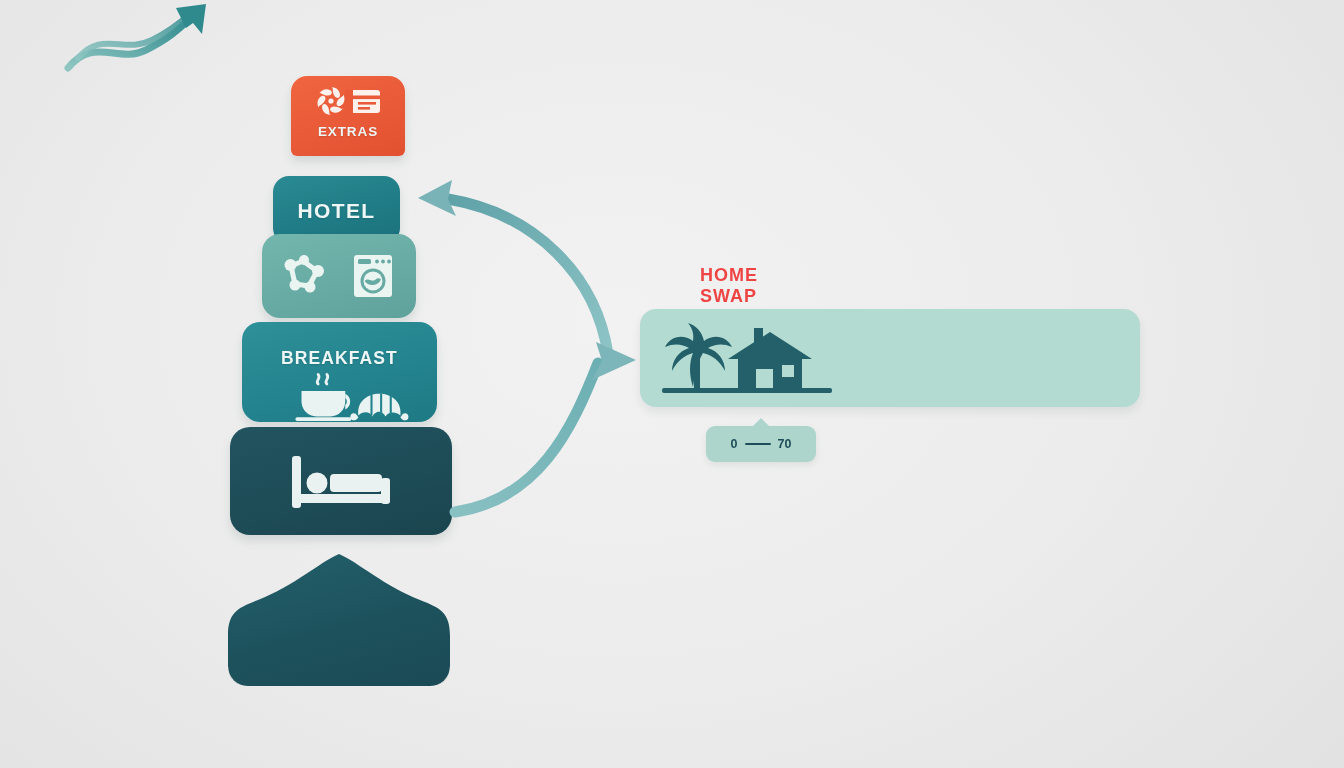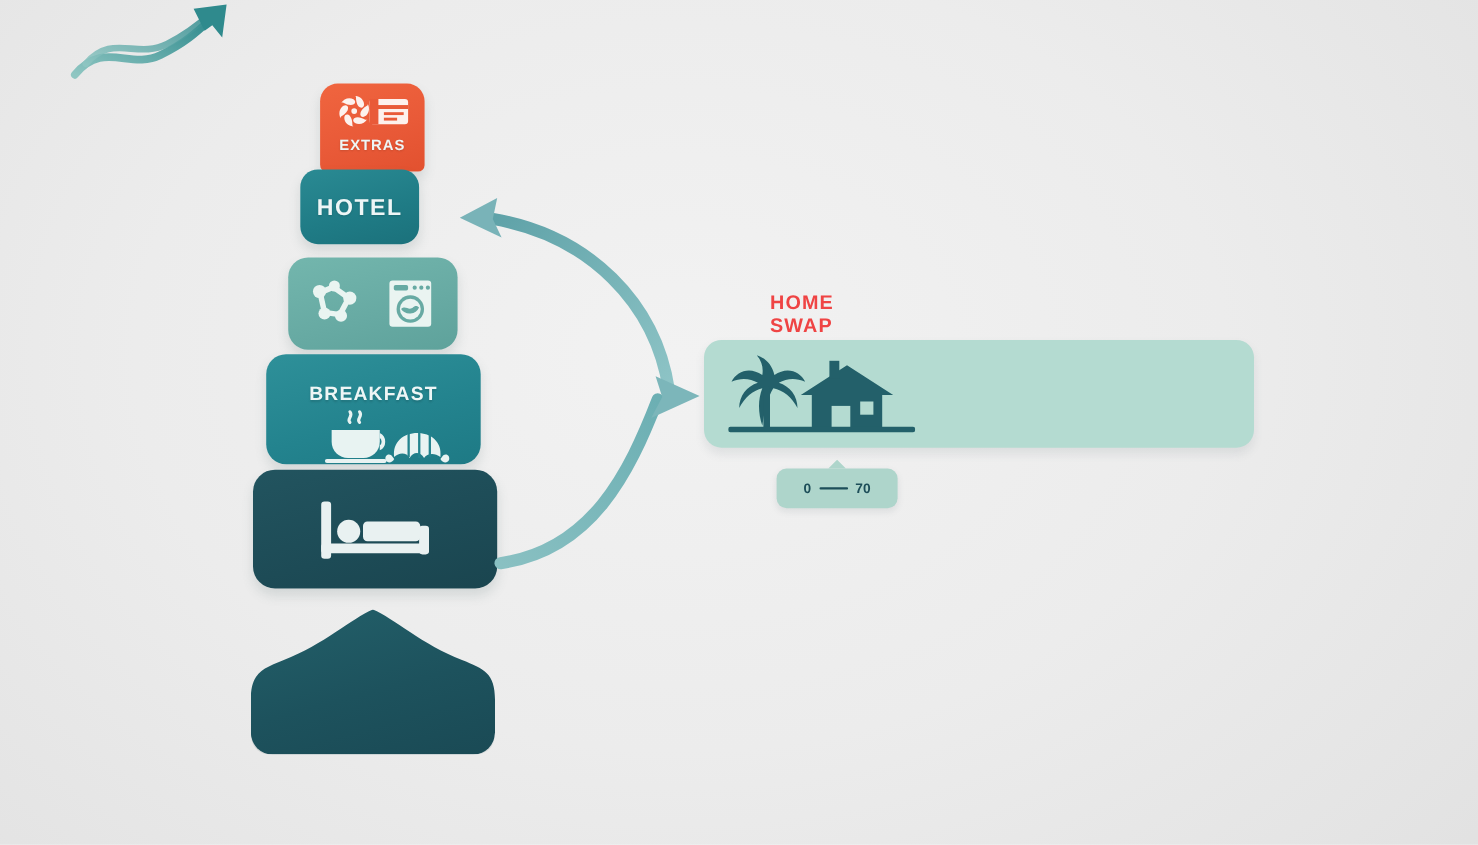--- a/index.html
+++ b/index.html
@@ -28,31 +28,31 @@
   }
   .card-label {
     font-weight:bold;
     letter-spacing:0.9px;
     text-shadow:0 1px 2px rgba(0,0,0,0.14);
     line-height:1;
   }
 
   
   #card-extras {
-    left:291px; top:76px; width:95px; height:80px;
+    left:291px; top:76px; width:114px; height:80px;
     border-radius:16px 16px 6px 6px;
     background:linear-gradient(160deg,#f0653f 0%,#e95a38 55%,#e2512f 100%);
     justify-content:flex-start;
     padding-top:7px;
   }
   #card-extras .card-label { font-size:13.5px; margin-top:6px; }
 
   
   #card-hotel {
-    left:273px; top:154px; width:108px; height:68px;
+    left:273px; top:176px; width:127px; height:68px;
     background:linear-gradient(165deg,#2a8a93 0%,#1f7b85 60%,#1b717b 100%);
     border-radius:16px;
   }
   #card-hotel .card-label { font-size:21px; letter-spacing:1.4px; }
 
   
   #card-amenities {
     left:262px; top:234px; width:154px; height:84px;
     background:linear-gradient(165deg,#73b6ad 0%,#67aaa3 60%,#5ea29b 100%);
     flex-direction:row;

